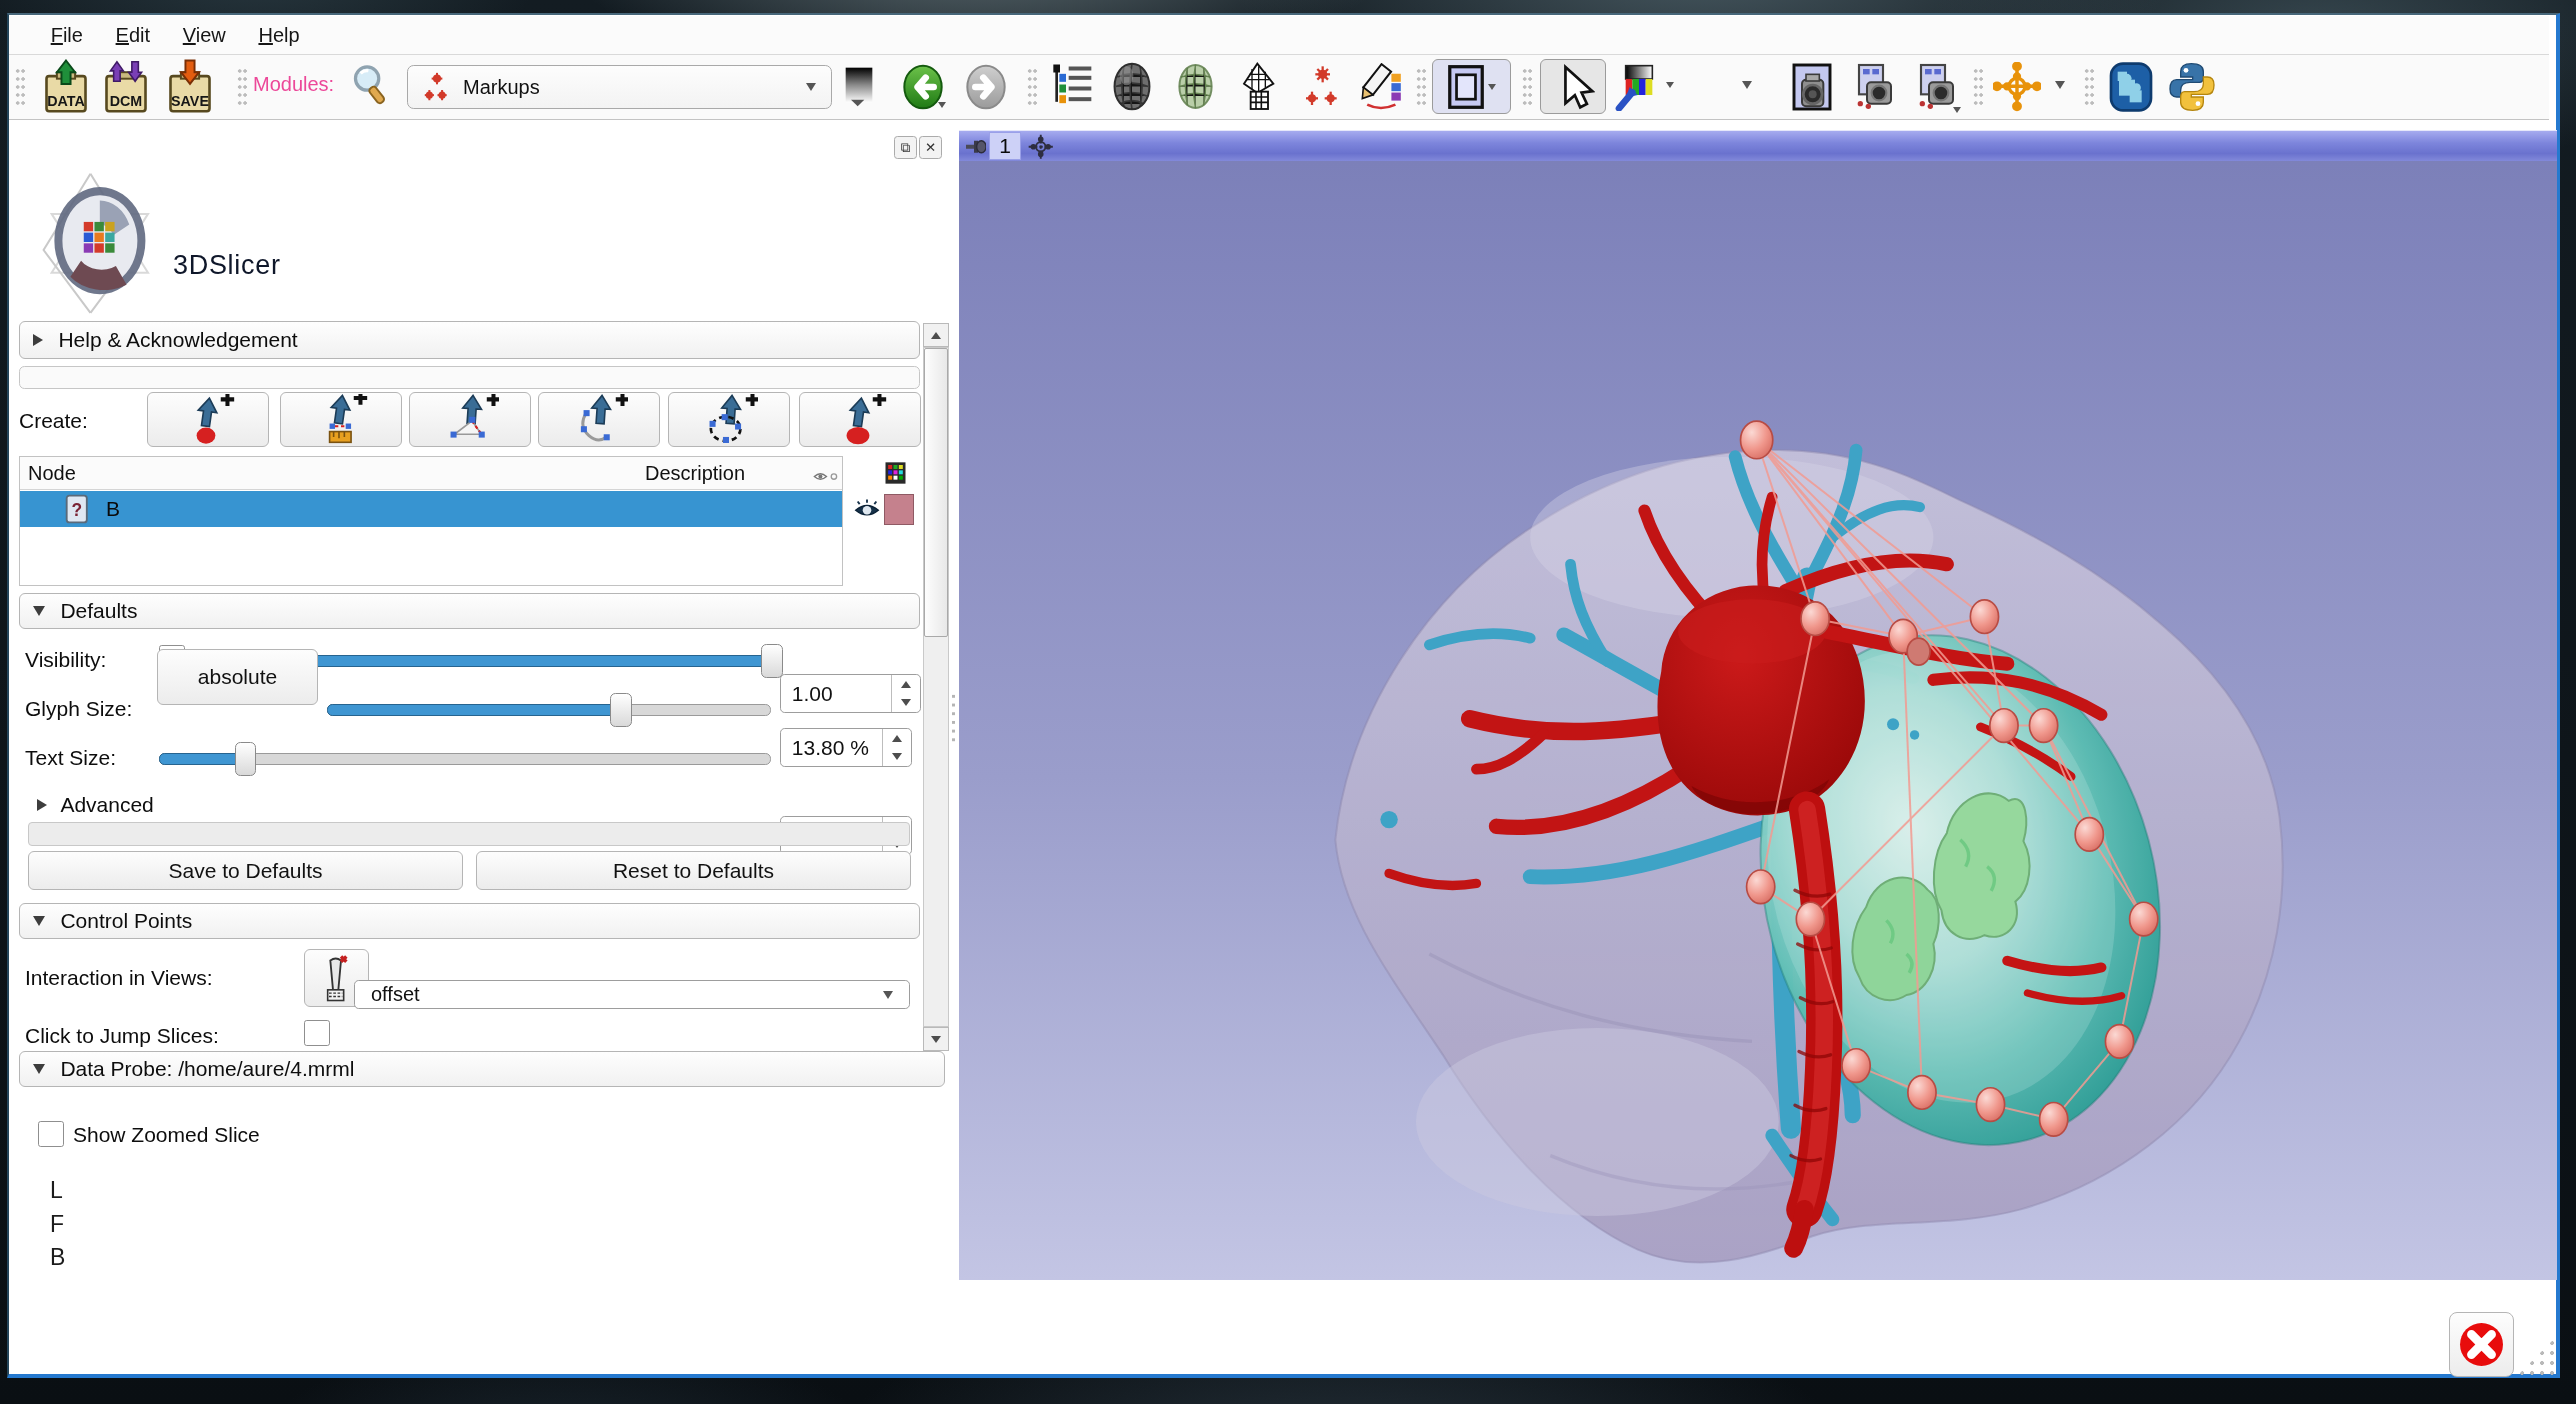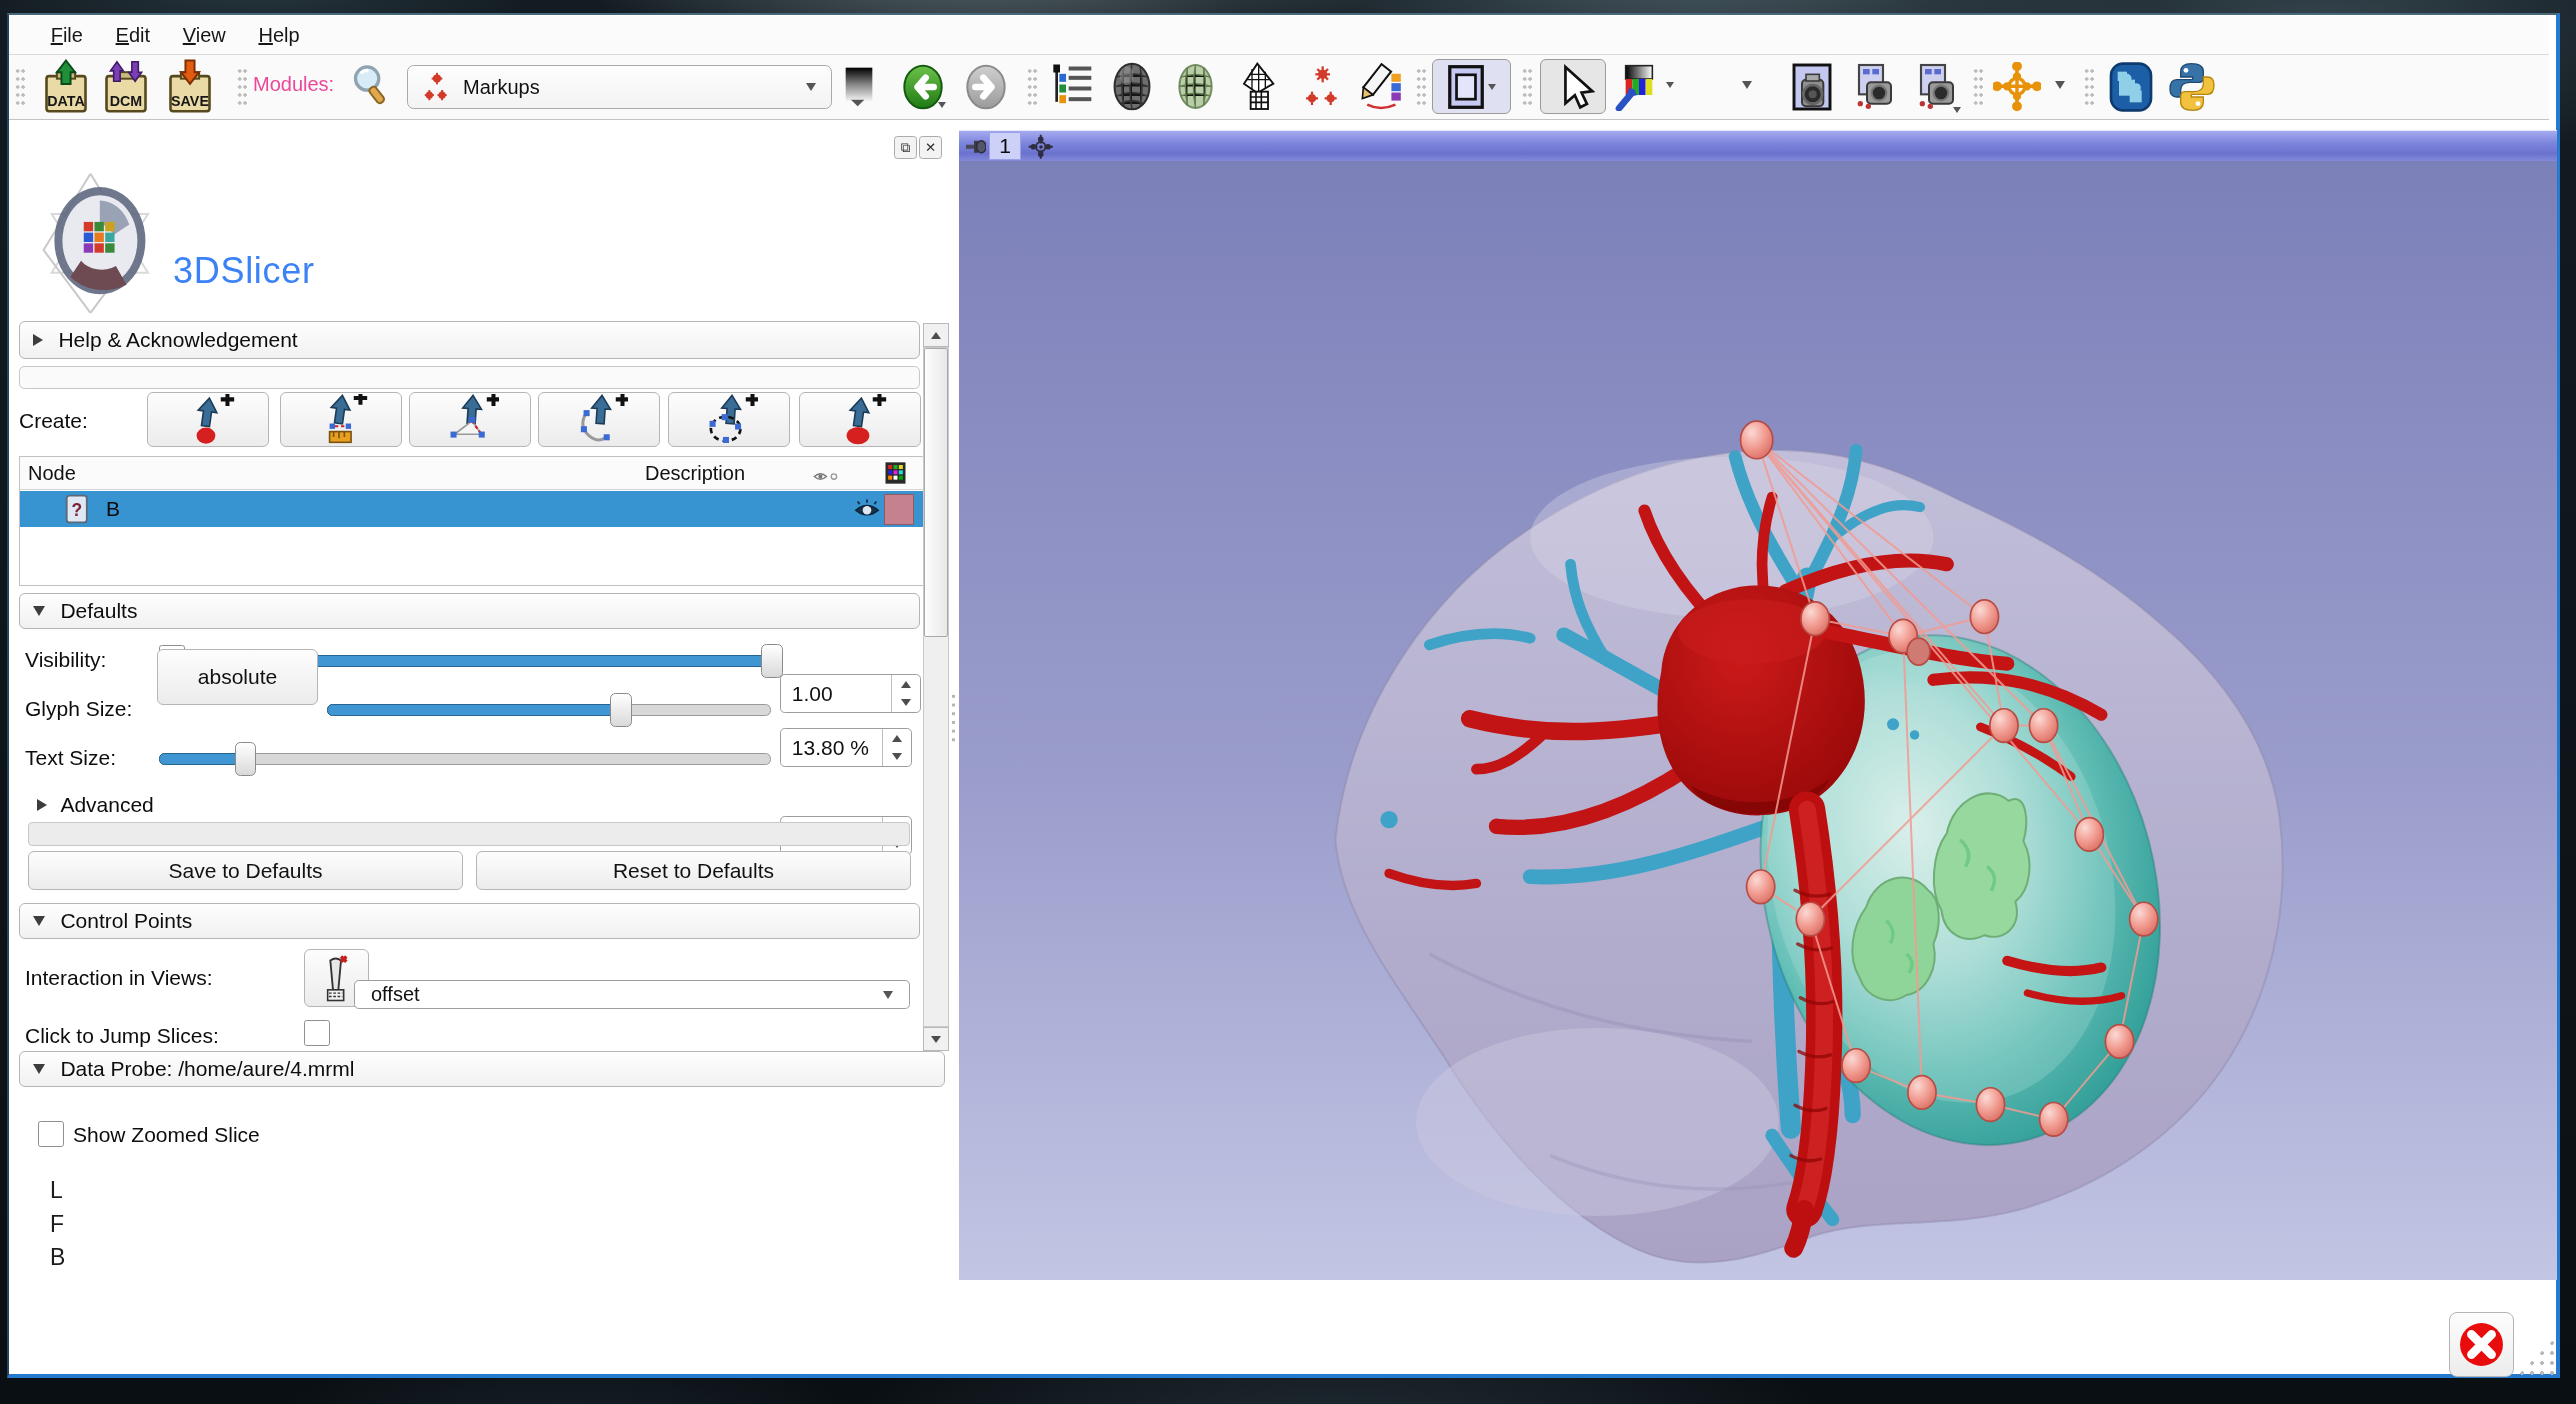--- a/index.html
+++ b/index.html
@@ -51,21 +51,21 @@
   .td{width:0;height:0;border-top:7.4px solid #4d4d4d;border-left:5.4px solid transparent;border-right:5.4px solid transparent}
   .combo2{border:1.3px solid #9d9d9d;border-radius:4.7px;background:#fff;font-size:20px;display:flex;align-items:center;justify-content:space-between;padding:0 16px}
   .winbtn{width:23px;height:23px;border:1.3px solid #ababab;border-radius:3.4px;background:#f3f3f3;display:flex;align-items:center;justify-content:center;font-size:13.4px;color:#333}
   
   .ntable{border:1.3px solid #c2c2c2;background:#fff}
   .nhead{position:absolute;left:0;top:0;right:0;height:32px;background:#fbfbfb;border-bottom:1.3px solid #d5d5d5;font-size:20px}
   .nrow-sel{position:absolute;left:0;top:34px;right:0;height:36px;display:flex;align-items:center}
   
   .sb-btn{background:#f1f1f1;border:0.7px solid #b9b9b9;display:flex;align-items:center;justify-content:center}
   .viewport{background:linear-gradient(180deg,#7c80b9 0%,#9a9dcb 55%,#c3c5e4 100%)}
-  .logo-text{font-size:36px;color:#3b82f6;letter-spacing:0.7px}
+  .logo-text{font-size:27px;color:#0f172a;letter-spacing:0.7px}
   .ori{font-size:23px;color:#1c1c1c}
 </style>
 </head>
 <body>
 
 <div class="ab win"></div>
 
 <div class="ab menubar">
   <div class="menu-item">File</div>
   <div class="menu-item">Edit</div>
@@ -454,21 +454,21 @@
   </svg>
 </div>
 <div class="ab pbtn" style="left:799px;top:392px;width:122px;height:55px">
   <svg width="58" height="51" viewBox="0 0 43 38">
     <path d="M21,3 L28,13 L24,13 L24,24 L18,24 L18,13 L14,13 Z" fill="#3a6d96" stroke="#1c3c57" stroke-width="1.2" transform="rotate(8 21 14)"></path>
     <path d="M31,4 h10 M36,-1 v10" stroke="#111" stroke-width="3"></path>
     <ellipse cx="20" cy="31" rx="8.5" ry="6.5" fill="#d62020"></ellipse>
   </svg>
 </div>
 
-<div class="ab ntable" style="left:19px;top:456px;width:906px;height:130px">
+<div class="ab ntable" style="left:19px;top:456px;width:824px;height:130px">
   <div class="nhead">
     <span class="ab" style="left:8px;top:4.7px">Node</span>
     <span class="ab" style="left:625px;top:4.7px">Description</span>
     <span class="ab" style="left:793px;top:9.4px">
       <svg width="27" height="15" viewBox="0 0 40 22">
           <path d="M2,11 Q11,3 20,11 Q11,19 2,11 Z" fill="none" stroke="#777" stroke-width="2"></path>
           <circle cx="11" cy="11" r="3" fill="#777"></circle>
           <circle cx="31" cy="11" r="4" fill="none" stroke="#999" stroke-width="2"></circle>
         </svg>
     </span>

